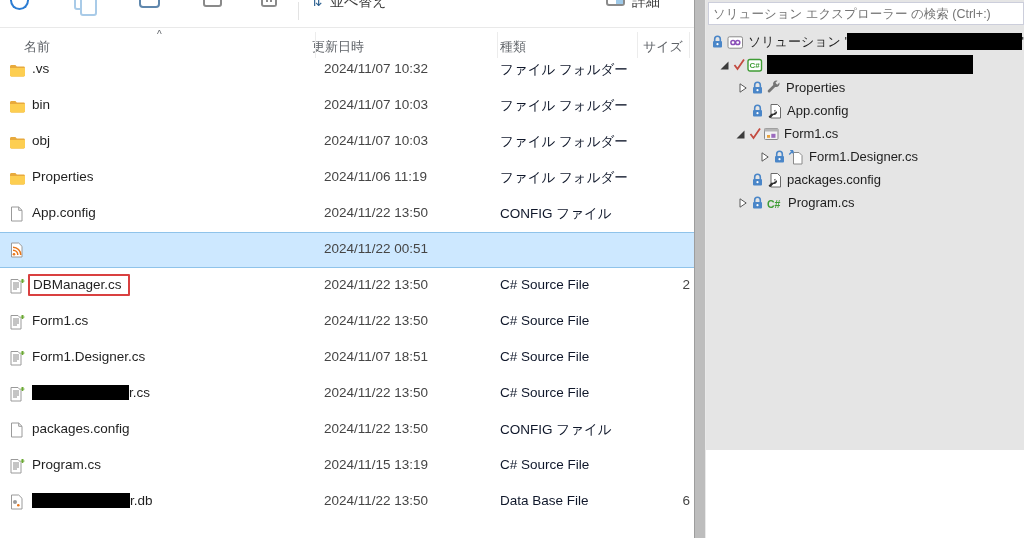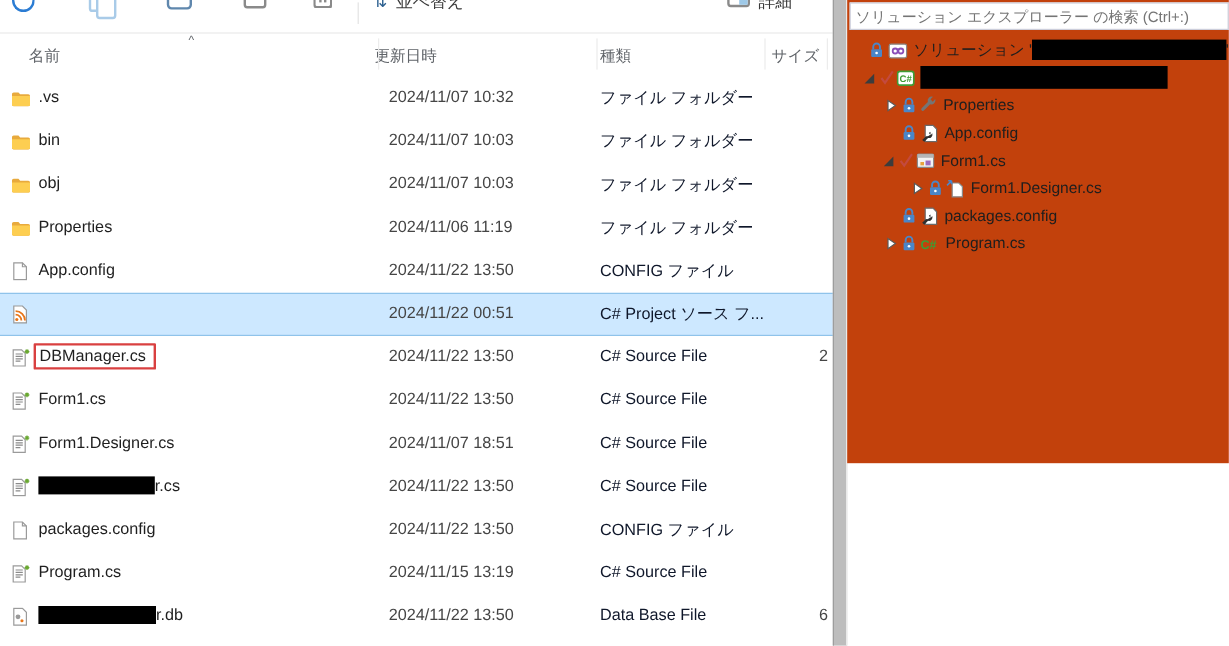--- a/index.html
+++ b/index.html
@@ -16,36 +16,36 @@
   .i-ren{width:17px;height:13px;border:2px solid #5f87ad;border-radius:4px;}
   .i-share{width:15px;height:12px;border:2px solid #8a8a8a;border-radius:3px;}
   .i-del{width:12px;height:14px;border:2px solid #8a8a8a;border-top:none;border-radius:0 0 3px 3px;}
   .i-del::before{content:"";position:absolute;left:3px;top:3px;width:2px;height:8px;background:#8a8a8a;box-shadow:4px 0 0 #8a8a8a;}
   .i-det{width:15px;height:11px;border:2px solid #8a8a8a;border-radius:3px;}
   .i-det::before{content:"";position:absolute;right:0;top:0;width:7px;height:11px;background:#9ec9e8;}
   .tbsep{position:absolute;top:2px;width:1px;height:18px;background:#e3e3e3;}
   #colhead{position:absolute;left:0;top:28px;width:694px;height:36px;color:#5f6368;font-size:13px;}
   #colhead .sep{position:absolute;top:4px;width:1px;height:26px;background:#ececec;}
   .caret{position:absolute;left:157px;top:1px;font-size:10px;color:#5f6368;}
-  #rows{position:absolute;left:0;top:64px;width:694px;}
+  #rows{position:absolute;left:0;top:52px;width:694px;}
   .row{position:relative;width:694px;height:36px;font-size:13.5px;color:#1f1f1f;}
   .row .ic{position:absolute;left:9px;top:10px;width:16px;height:16px;}
   .row .nm{position:absolute;left:32px;top:9px;white-space:nowrap;}
   .row .dt{position:absolute;left:324px;top:9px;color:#454545;}
   .row .ty{position:absolute;left:500px;top:9px;color:#0f172a;white-space:nowrap;}
   .row .sz{position:absolute;left:620px;top:9px;width:70px;text-align:right;color:#454545;overflow:hidden;}
   .row.sel{background:#cde8ff;border-top:1px solid #8fc3ea;border-bottom:1px solid #8fc3ea;height:34px;}
   .row.sel .ic{top:9px}.row.sel .nm,.row.sel .dt,.row.sel .ty{top:8px}
   .redact{display:inline-block;background:#000;height:15px;vertical-align:text-bottom;}
   .redbox{border:2px solid #d94040;padding:1px 6px 2px 3px;margin-left:-4px;border-radius:1px;}
   
   #strip{position:absolute;left:694px;top:0;width:11px;height:538px;background:#bdbdbd;border-left:1px solid #9d9d9d;}
   #strip2{position:absolute;left:705px;top:0;width:1px;height:538px;background:#e9e9e9;}
   
-  #vspanel{position:absolute;left:706px;top:0;width:318px;height:386px;background:#c2410c;}
+  #vspanel{position:absolute;left:706px;top:0;width:318px;height:450px;background:#e5e5e5;}
   #vssearch{position:absolute;left:2px;top:2px;width:306px;height:21px;background:#fff;border:1px solid #cccedb;
     font-size:12.5px;color:#444;padding:0 4px;font-family:"Liberation Sans","DejaVu Sans",sans-serif;}
   #tree{position:absolute;left:0;top:30px;width:318px;}
   .titem{position:relative;height:23px;font-size:13px;color:#1e1e1e;display:flex;align-items:center;white-space:nowrap;}
   .titem svg{flex:none;}
   .tlabel{margin-left:4px;}
   .vredact{display:inline-block;background:#000;vertical-align:middle;}
 </style>
 </head>
 <body>
@@ -135,21 +135,20 @@
     </div>
 
     <div class="row sel">
       <span class="ic"><svg width="16" height="16">
             <path d="M2.5 1h7.2L13 4.3V15H2.5z" fill="#fff" stroke="#9a9a9a"></path>
             <circle cx="5" cy="12.2" r="1.3" fill="#e8761a"></circle>
             <path d="M4 8.2a4.8 4.8 0 0 1 4.8 4.8" fill="none" stroke="#e8761a" stroke-width="1.5"></path>
             <path d="M4 5.2a7.8 7.8 0 0 1 7.8 7.8" fill="none" stroke="#e8761a" stroke-width="1.5"></path>
           </svg></span>
       <span class="dt">2024/11/22 00:51</span>
-      <span class="ty">C# Project ソース フ...</span>
       <span class="sz"></span>
     </div>
 
     <div class="row">
       <span class="ic"><svg width="17" height="16">
             <path d="M2 1.5h7l3 3V15H2z" fill="#fff" stroke="#9a9a9a"></path>
             <path d="M4 5h6M4 7h6M4 9h6M4 11h4" stroke="#8a8a8a"></path>
             <path d="M13.5 1v4M11.5 3h4M12.2 1.6l2.6 2.6M14.8 1.6l-2.6 2.6" stroke="#6aa832" stroke-width="1"></path>
           </svg></span>
       <span class="nm"><span class="redbox"><span>DBManager.cs</span></span></span>
@@ -231,21 +230,21 @@
   </div>
 </div>
 
 <div id="strip"></div>
 <div id="strip2"></div>
 
 <div id="vspanel">
   <input id="vssearch" placeholder="ソリューション エクスプローラー の検索 (Ctrl+:)" style="">
   <div id="tree">
 
-    <div class="titem" style="padding-left:17px">
+    <div class="titem" style="padding-left:4px">
       <svg width="15" height="16">
           <path d="M4.7 7V5a2.8 2.8 0 0 1 5.6 0v2" fill="none" stroke="#4a86c8" stroke-width="1.6"></path>
           <rect x="3" y="7" width="9" height="6.5" rx="1" fill="#4a86c8"></rect>
           <circle cx="7.5" cy="10.2" r="1.1" fill="#fff"></circle>
         </svg>
       <svg width="17" height="16" style="margin-left:2px">
           <rect x="1" y="2.8" width="14.5" height="11.4" rx="1.5" fill="#fff" stroke="#8a8a8a"></rect>
           <circle cx="6" cy="8.5" r="2.1" fill="none" stroke="#8a4fb8" stroke-width="1.5"></circle>
           <circle cx="10.7" cy="8.5" r="2.1" fill="none" stroke="#8a4fb8" stroke-width="1.5"></circle>
         </svg>

